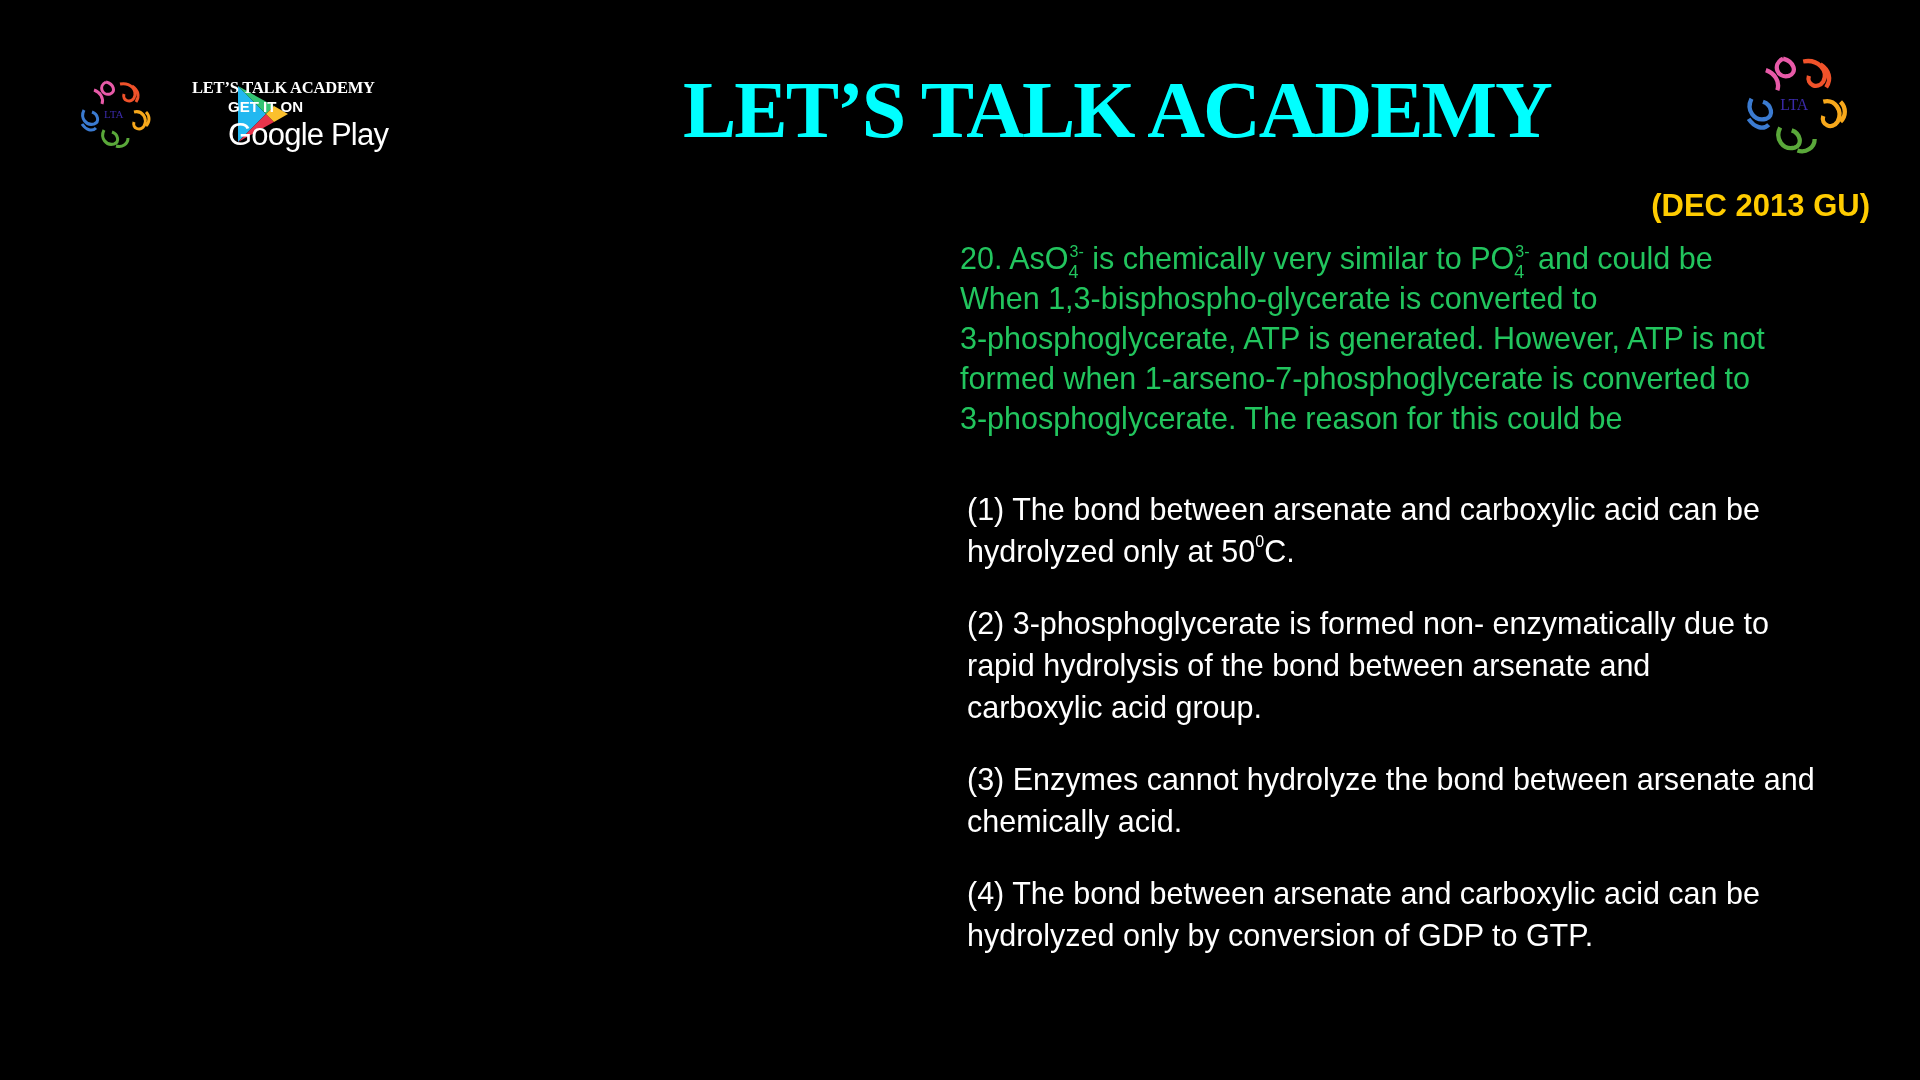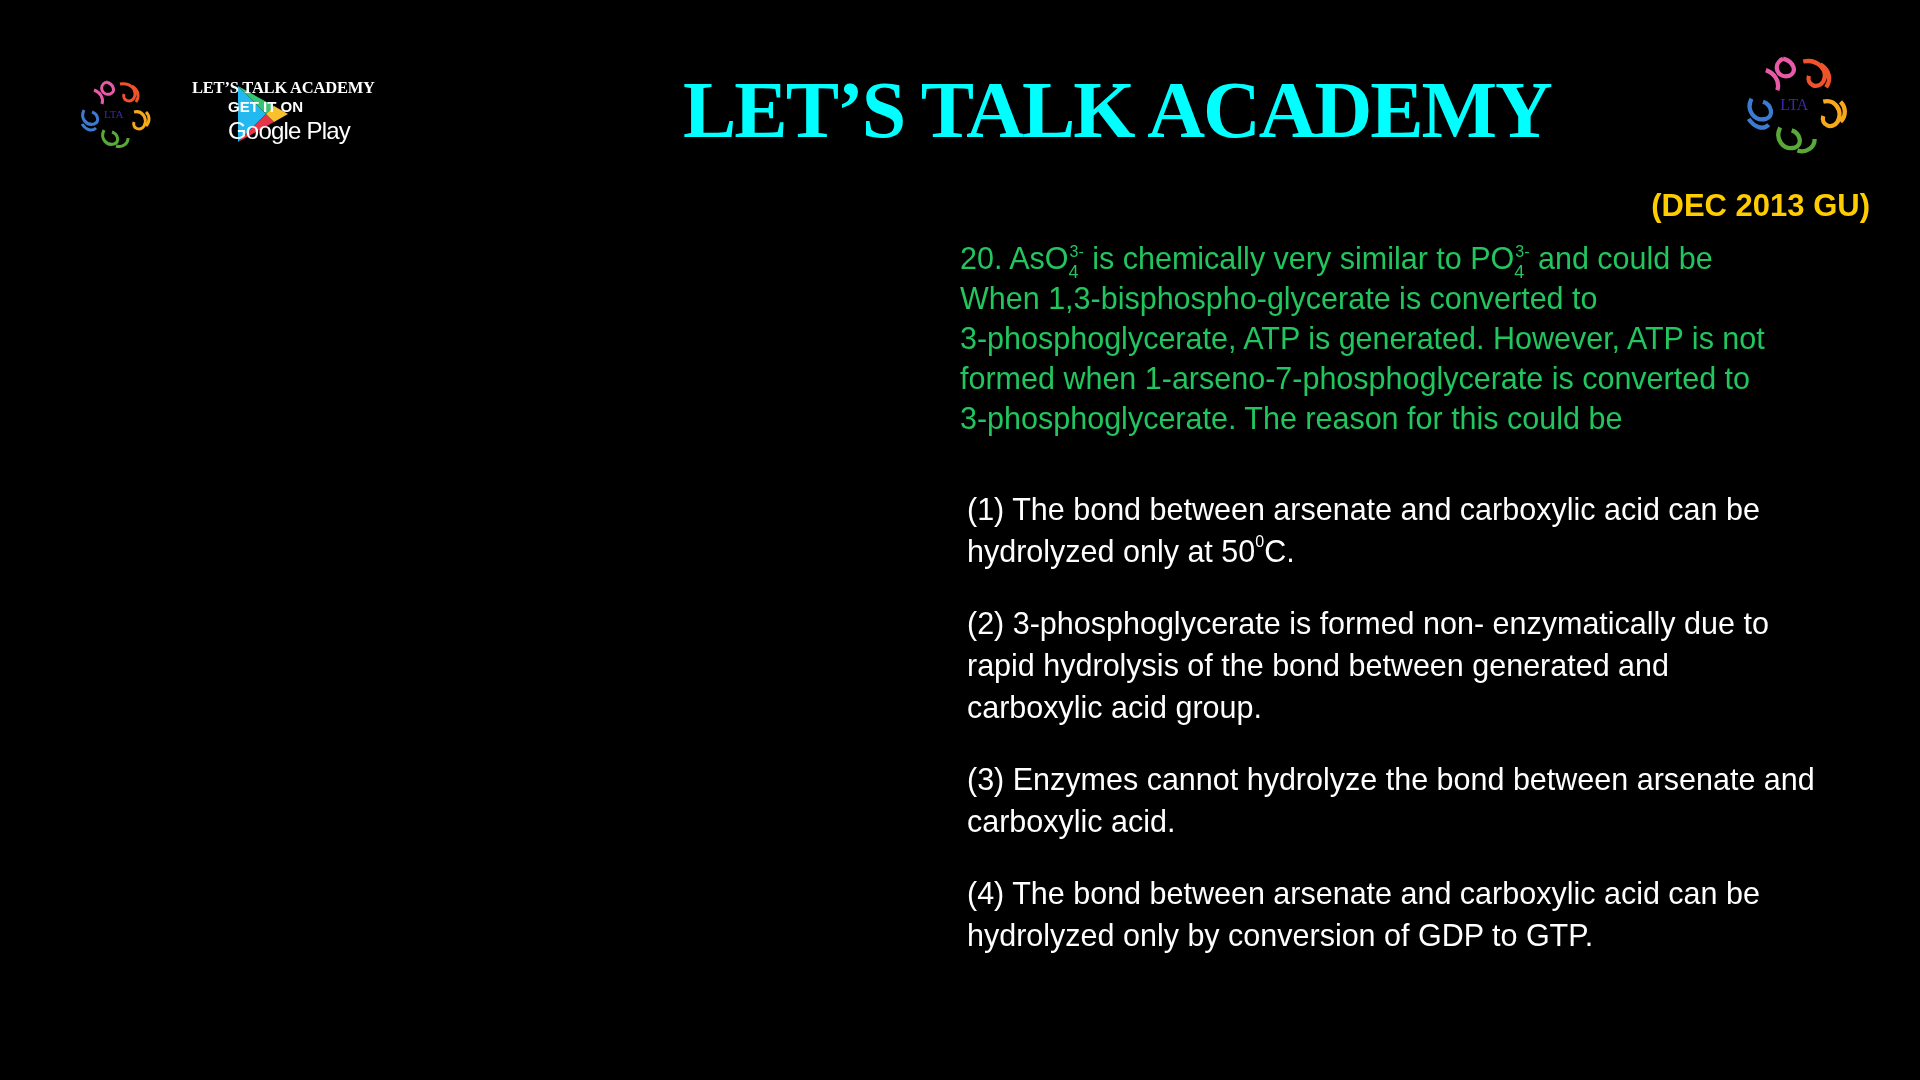--- a/index.html
+++ b/index.html
@@ -15,21 +15,21 @@
     .badge-brand {
       position: absolute; left: 116px; top: 2px; font-family: "Liberation Serif", serif;
       font-weight: bold; font-size: 16.5px; color: #fff; white-space: nowrap; letter-spacing: -0.2px;
     }
     .badge-get {
       position: absolute; left: 152px; top: 22px; font-family: "Liberation Sans", sans-serif;
       font-weight: bold; font-size: 15px; color: #ffffff; white-space: nowrap;
     }
     .badge-store {
       position: absolute; left: 152px; top: 41px; font-family: "Liberation Sans", sans-serif;
-      font-size: 24px; color: #fff; white-space: nowrap; letter-spacing: -0.8px;
+      font-size: 31px; color: #fff; white-space: nowrap; letter-spacing: -0.8px;
     }
     .title {
       position: absolute; left: 683px; top: 66px; width: 840px; text-align: center;
       font-family: "Liberation Serif", serif; font-weight: bold; font-size: 80px;
       color: #00FFFF; white-space: nowrap; letter-spacing: -2px; line-height: 88px;
     }
     .right-logo { position: absolute; left: 1740px; top: 50px; }
     .source {
       position: absolute; right: 50px; top: 188px; font-family: "Liberation Sans", sans-serif;
       font-weight: bold; font-size: 31px; color: #FFCC00; white-space: nowrap;
@@ -97,24 +97,24 @@
   <div class="line">3-phosphoglycerate. The reason for this could be</div>
 </div>
 
 <div class="options">
   <div class="option">
     <div class="line">(1) The bond between arsenate and carboxylic acid can be</div>
     <div class="line"><span>hydrolyzed only at 50</span><sup>0</sup><span>C.</span></div>
   </div>
   <div class="option">
     <div class="line">(2) 3-phosphoglycerate is formed non- enzymatically due to</div>
-    <div class="line">rapid hydrolysis of the bond between generated and</div>
+    <div class="line">rapid hydrolysis of the bond between arsenate and</div>
     <div class="line">carboxylic acid group.</div>
   </div>
   <div class="option">
     <div class="line">(3) Enzymes cannot hydrolyze the bond between arsenate and</div>
-    <div class="line">carboxylic acid.</div>
+    <div class="line">chemically acid.</div>
   </div>
   <div class="option">
     <div class="line">(4) The bond between arsenate and carboxylic acid can be</div>
     <div class="line">hydrolyzed only by conversion of GDP to GTP.</div>
   </div>
 </div>
 
 </body></html>

